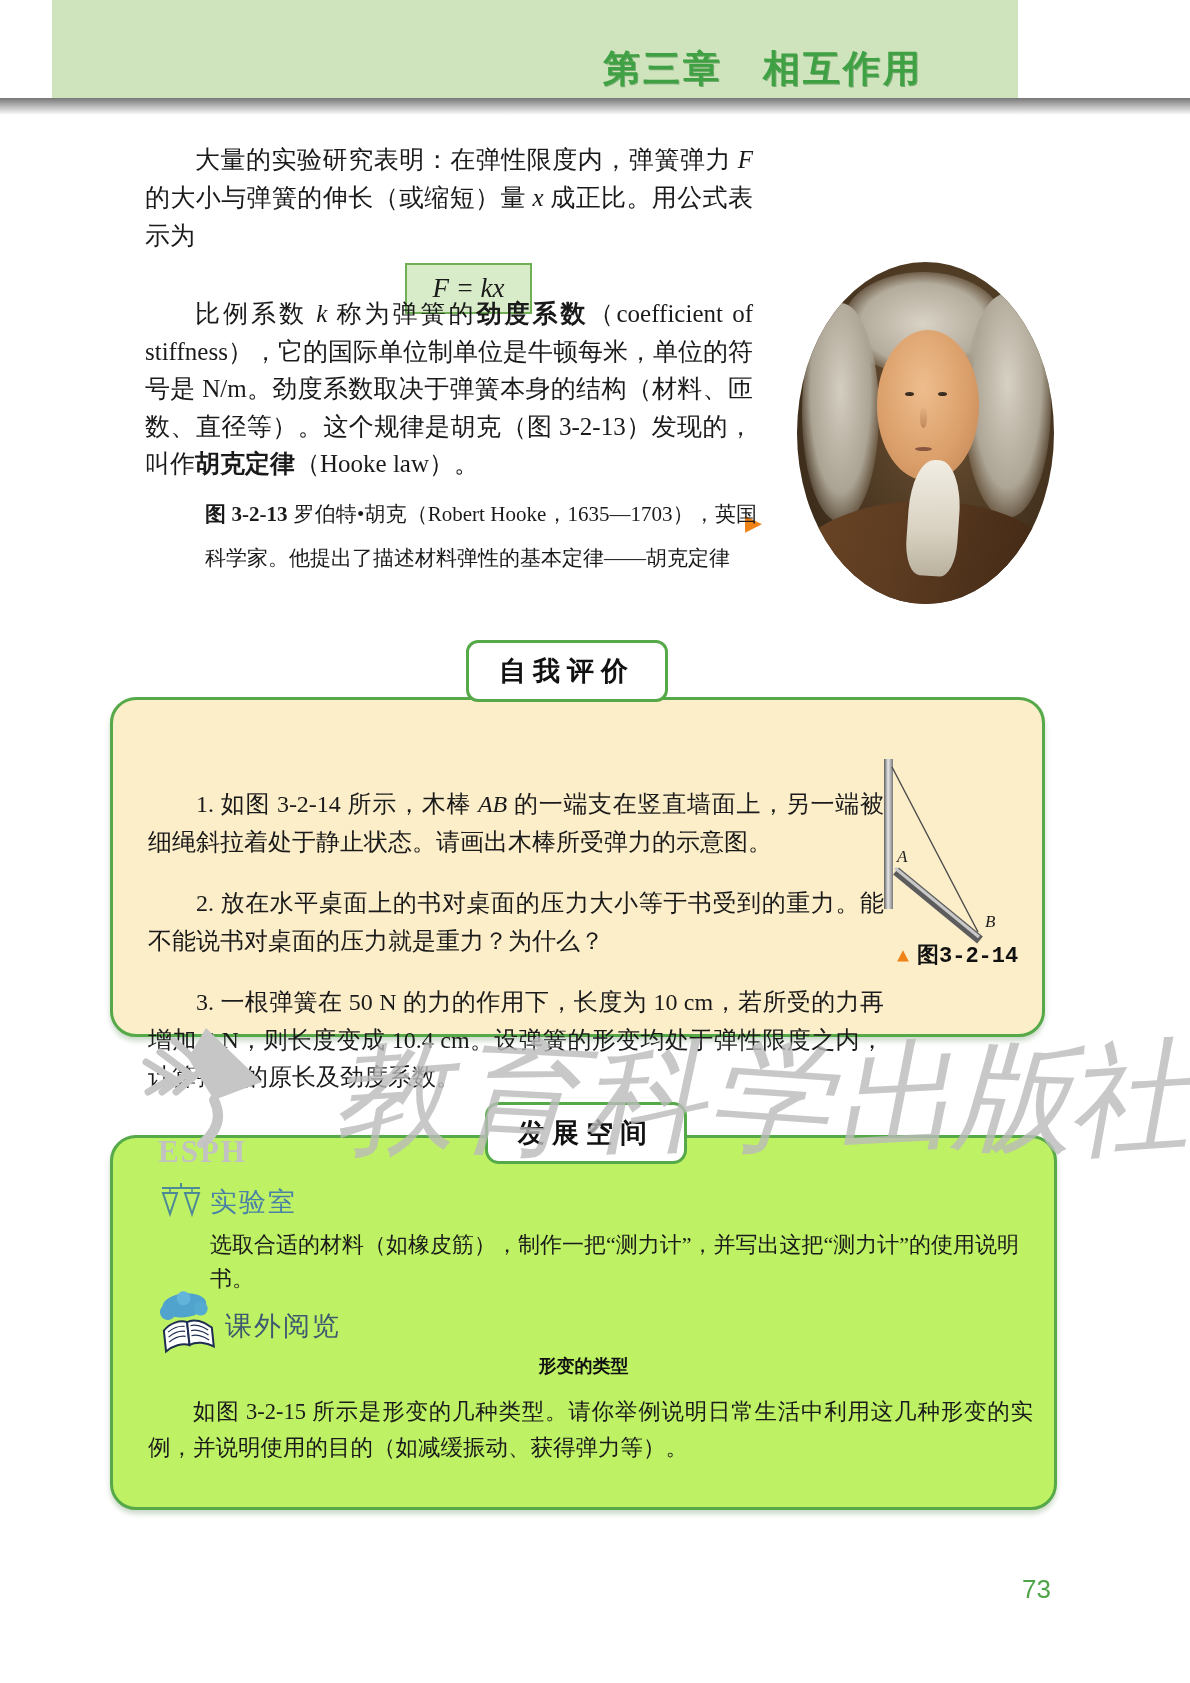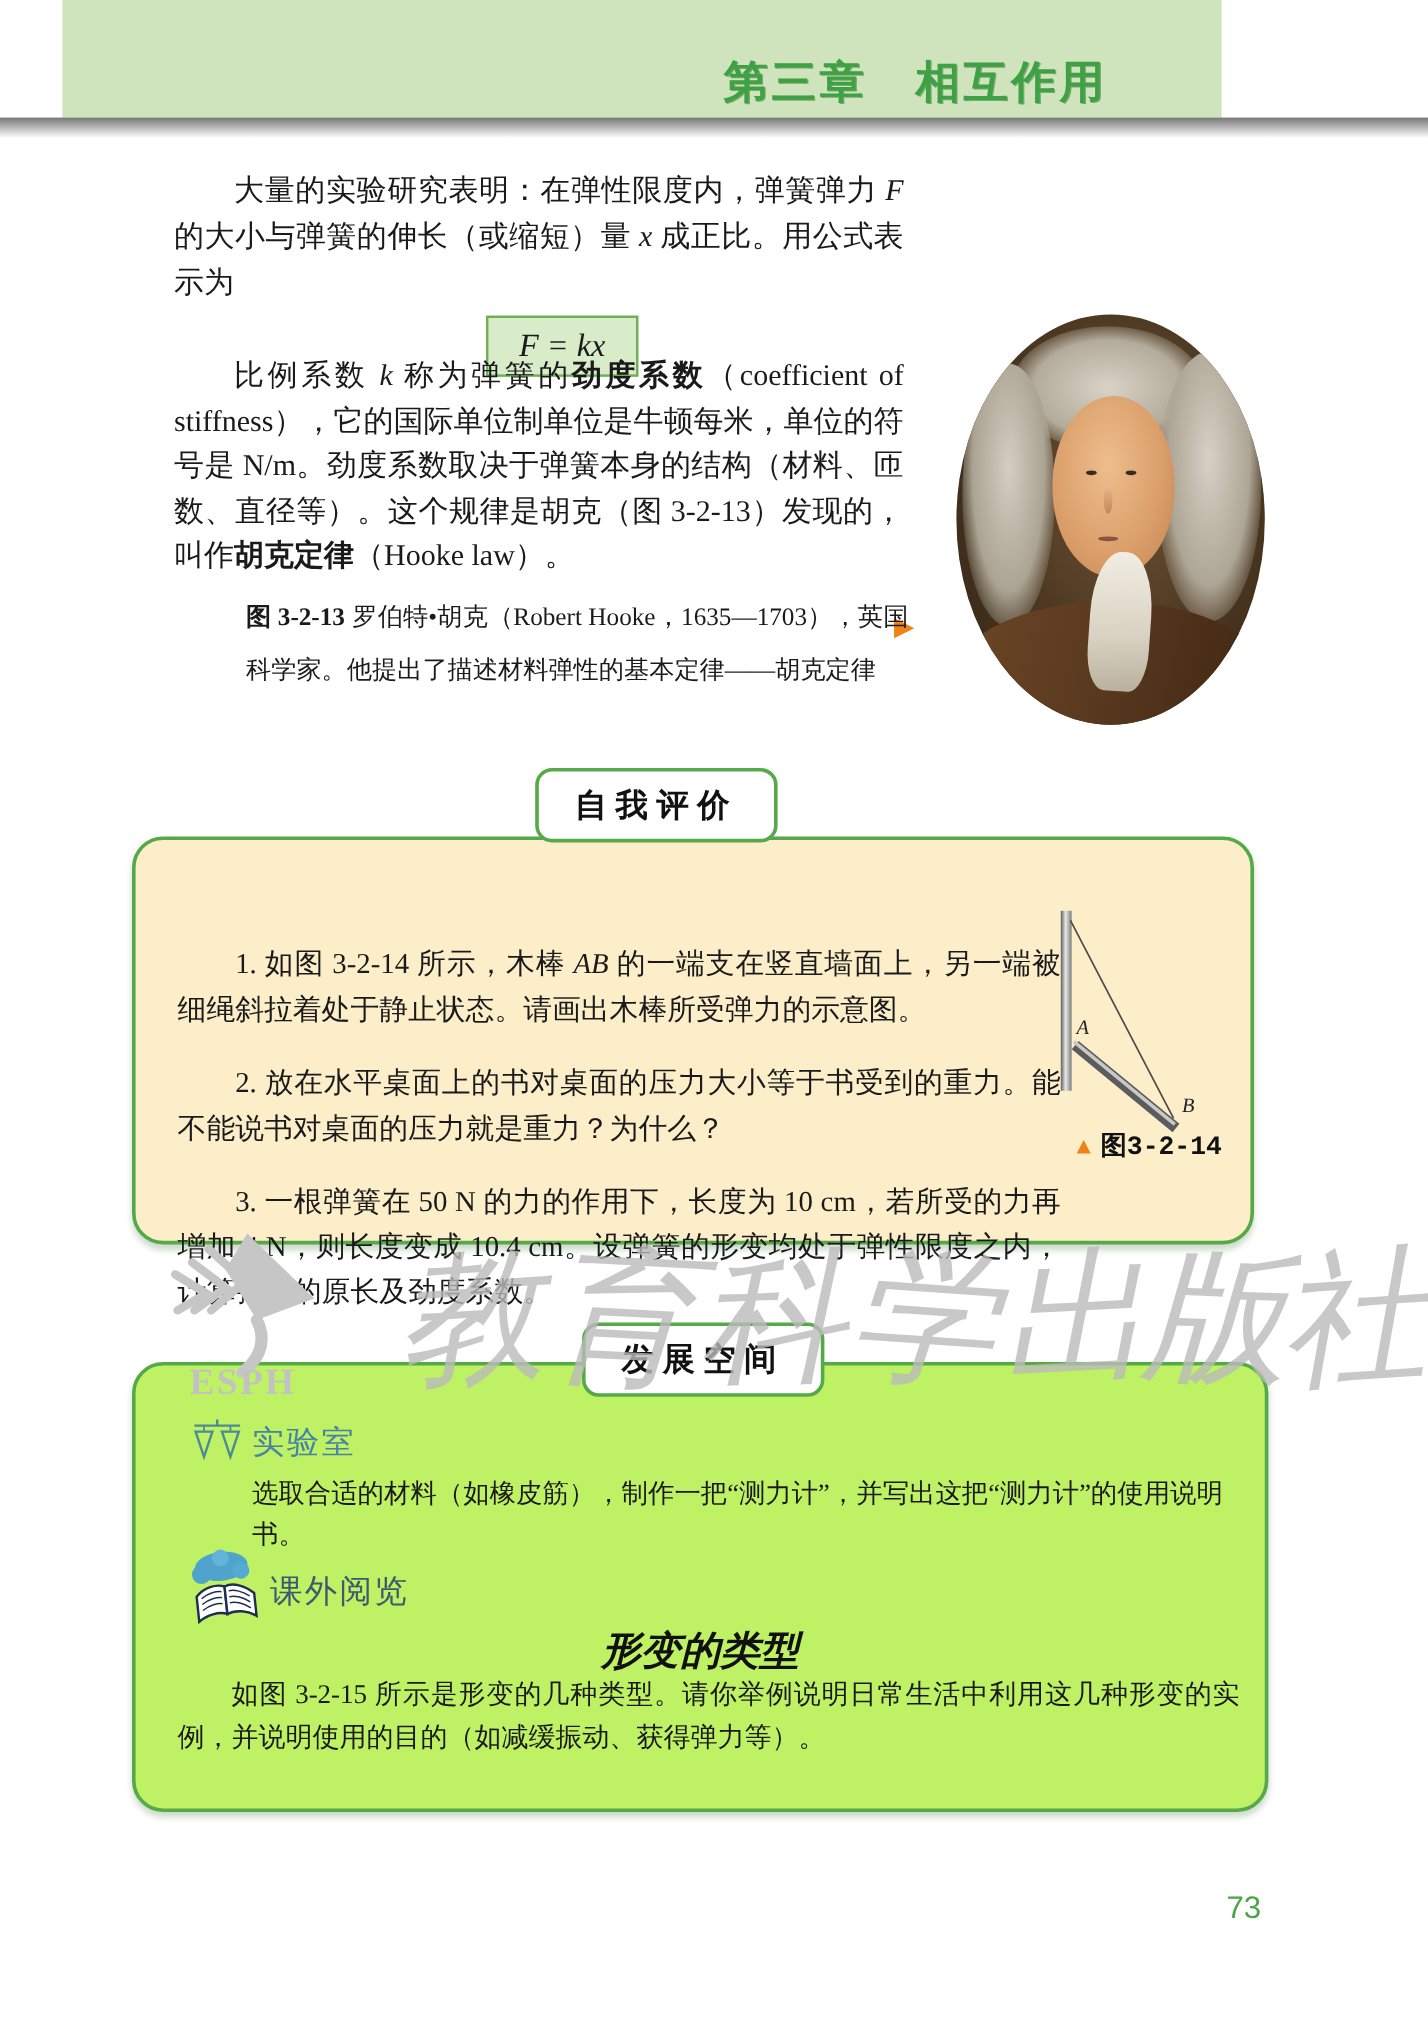--- a/index.html
+++ b/index.html
@@ -100,21 +100,21 @@
   .self-eval { top:697px; width:935px; height:340px; background:#fdeeca; }
   .dev-space { top:1135px; width:947px; height:375px; background:#bef264; }
   .pill {
     position:absolute; height:62px; background:#ffffff;
     border:3px solid #56a948; border-radius:14px;
     font-family:"Liberation Sans","DejaVu Sans",sans-serif;
     font-weight:bold; font-size:27px; color:#111;
     text-align:center; line-height:56px; letter-spacing:7px;
     padding:0 30px;
   }
-  .self-eval .pill { left:333px; top:-60px; }
+  .self-eval .pill { left:353px; top:-60px;border-radius:12px; }
   .dev-space .pill { left:372px; top:-36px; }
   .se-body {
     position:absolute; left:35px; top:62px; width:736px;
     font-size:24px; line-height:37.5px; text-align:justify;
   }
   .se-body p { text-indent:2em;margin-top:24px; }
   .fig14 { position:absolute; left:748px; top:50px; }
   .fig14-caption {
     position:absolute; left:784px; top:240px;
     font-family:Liberation Mono, monospace;
@@ -132,21 +132,21 @@
     font-size:22px; line-height:34px;
   }
   .reading-icon { position:absolute; left:40px; top:150px; }
   .reading-label {
     position:absolute; left:112px; top:170px; font-size:27px; color:#3e5a70;
     letter-spacing:2px;
   }
   .reading-heading {
     position:absolute; left:0; top:216px; width:100%; text-align:center;
     font-family:"Liberation Sans","DejaVu Sans",sans-serif;
-    font-weight:bold; font-size:33px; color:#111;font-style:italic;
+    font-weight:bold; font-size:18px; color:#111;
   }
   .reading-text {
     position:absolute; left:35px; top:256px; width:885px;
     font-size:22.5px; line-height:36px; text-indent:2em; text-align:justify;
   }
   
   .watermark { position:absolute; left:0; top:0; width:1190px; height:1683px; pointer-events:none; }
   .wm-char {
     position:absolute; top:1018px; font-size:122px; font-style:italic;
     color:rgba(186,186,186,.8);

